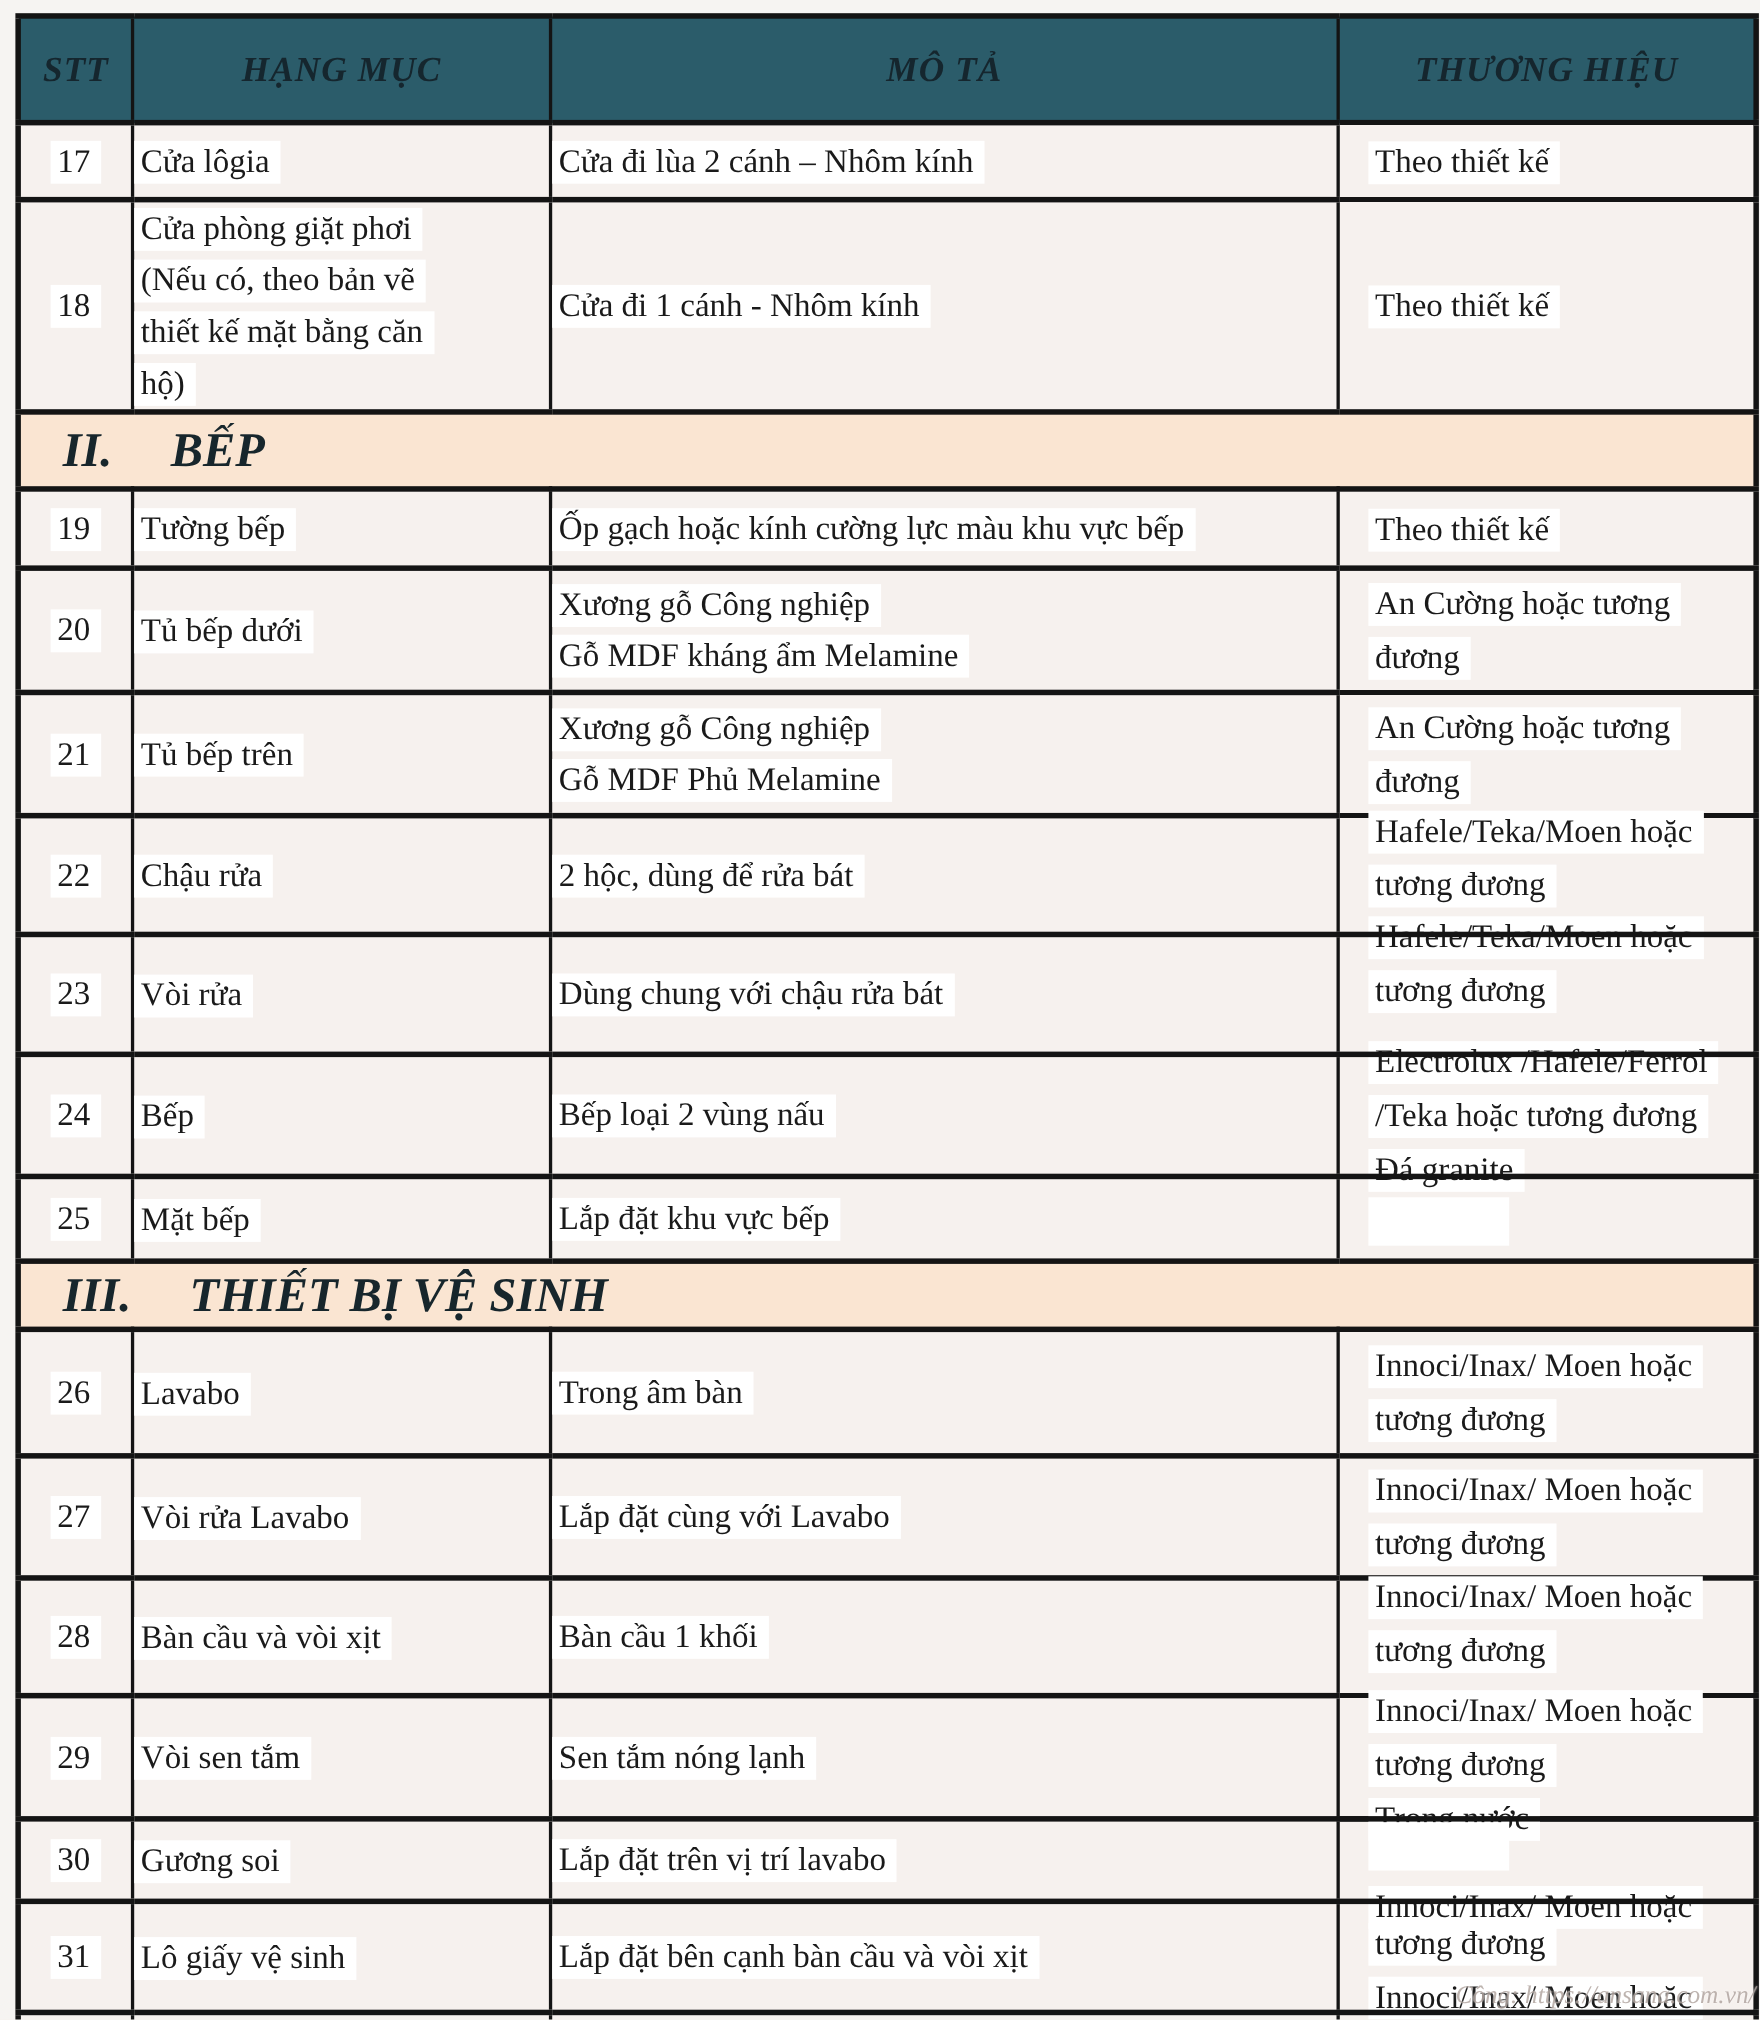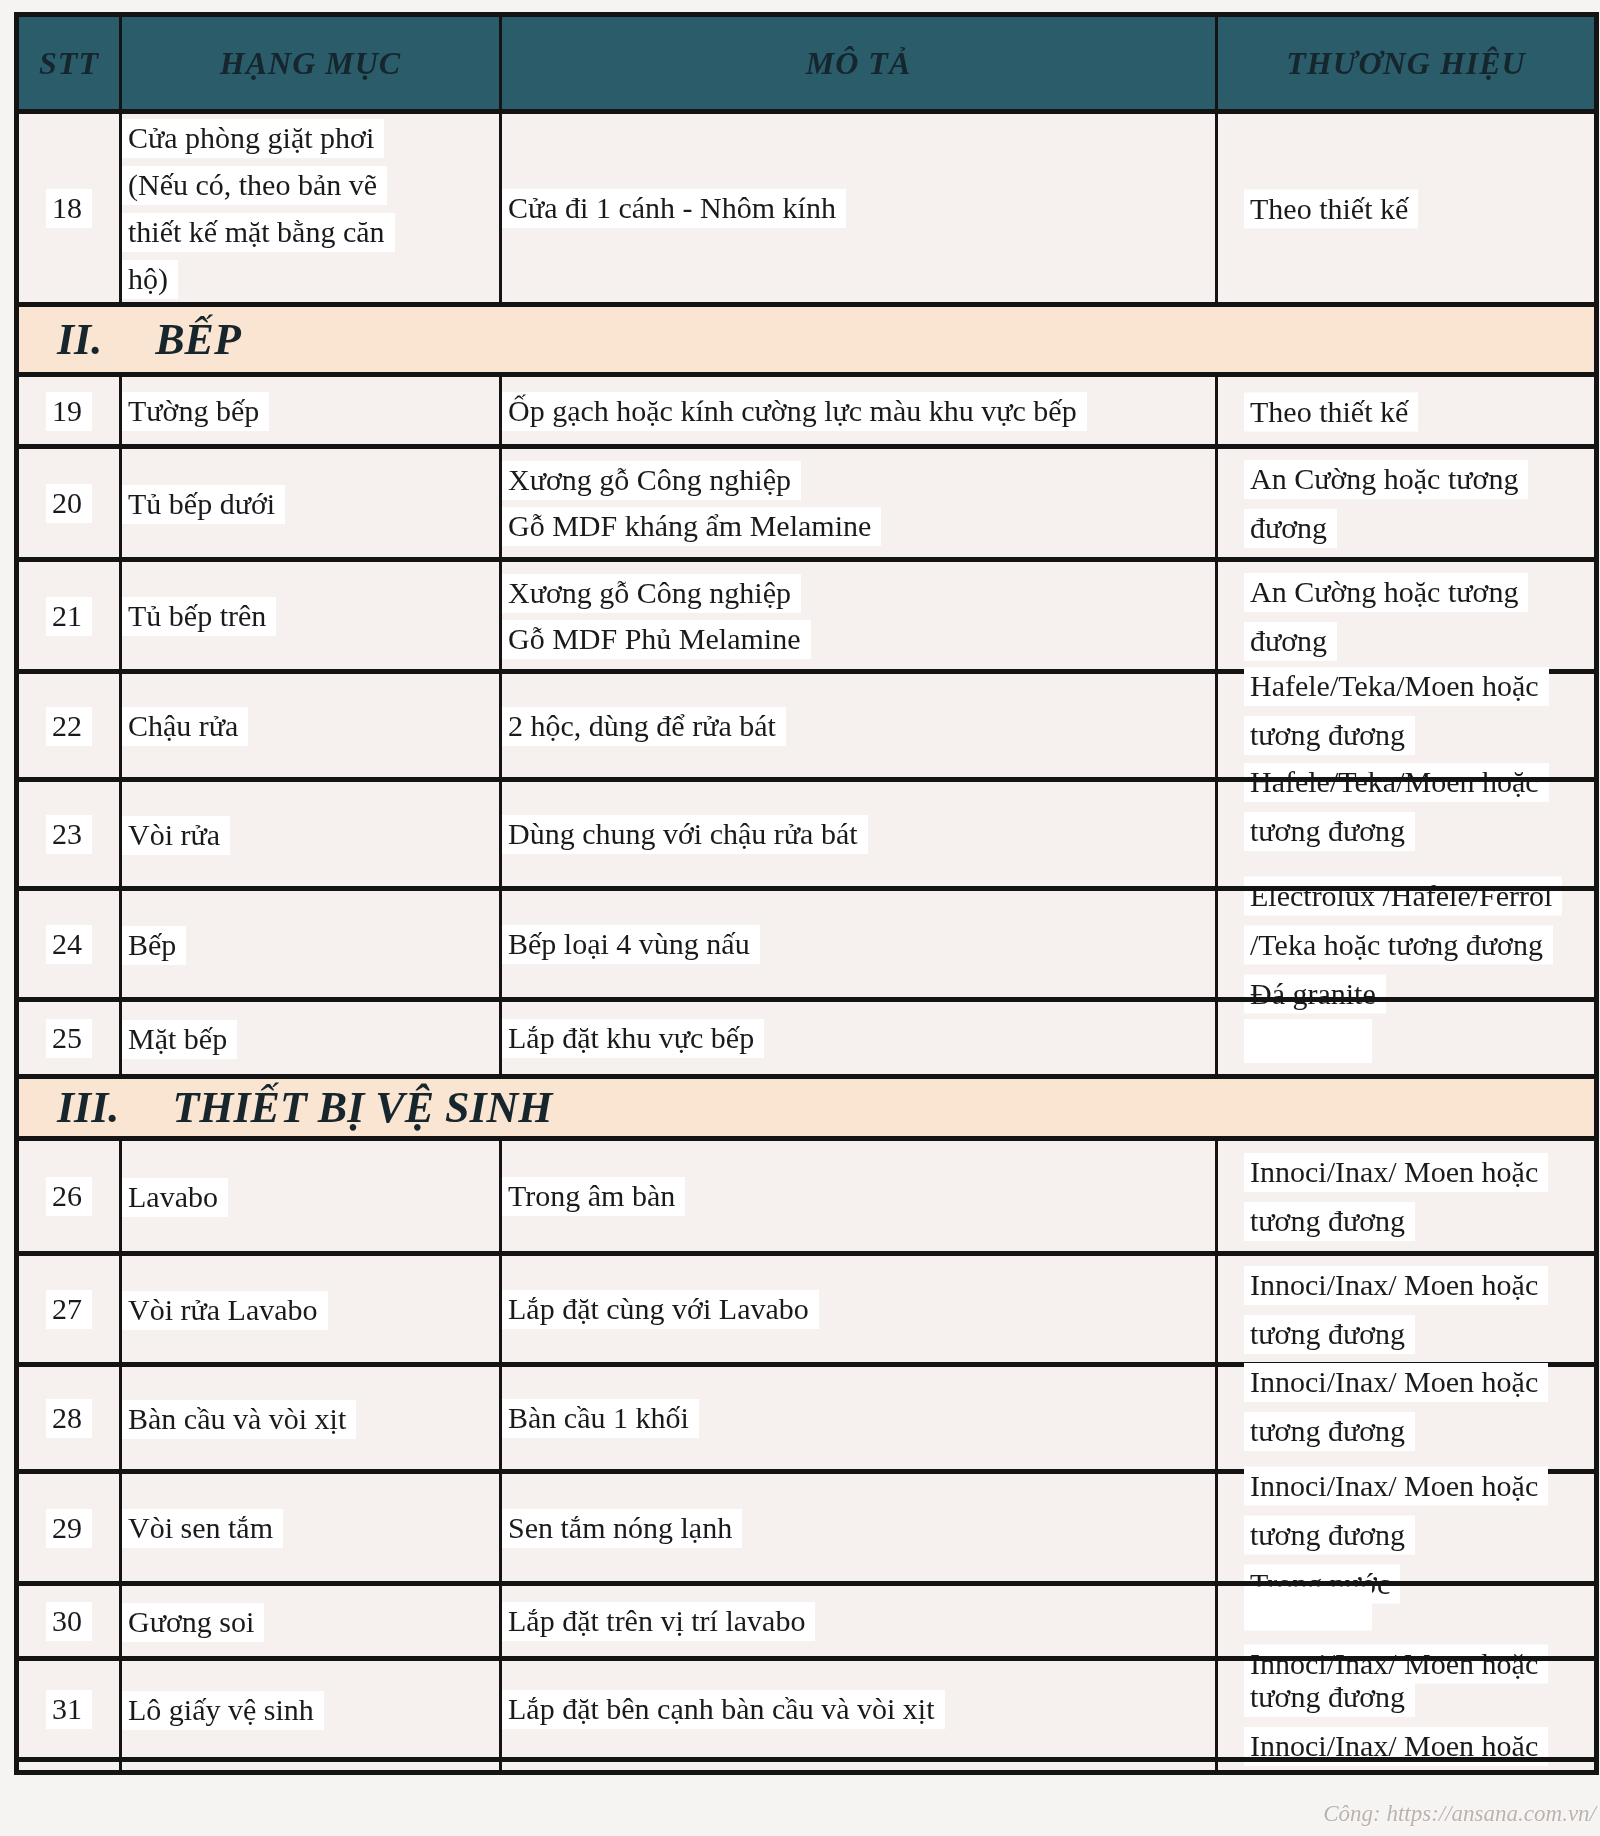--- a/index.html
+++ b/index.html
@@ -105,20 +105,28 @@
   <thead>
     <tr>
       <th>STT</th>
       <th>HẠNG MỤC</th>
       <th>MÔ TẢ</th>
       <th>THƯƠNG HIỆU</th>
     </tr>
   </thead>
   <tbody>
 
+    <tr id="r17">
+      <td class="c-stt"><span class="hl">17</span></td>
+      <td class="c-cat"><span class="hl">Cửa lôgia</span></td>
+      <td class="c-desc"><span class="hl">Cửa đi lùa 2 cánh – Nhôm kính</span></td>
+      <td class="c-brand">
+          <div class="bw"><span class="hl">Theo thiết kế</span></div>
+        </td>
+    </tr>
 
     <tr id="r18">
       <td class="c-stt"><span class="hl">18</span></td>
       <td class="c-cat"><span class="hl">Cửa phòng giặt phơi
 (Nếu có, theo bản vẽ
 thiết kế mặt bằng căn
 hộ)</span></td>
       <td class="c-desc"><span class="hl">Cửa đi 1 cánh - Nhôm kính</span></td>
       <td class="c-brand">
           <div class="bw"><span class="hl">Theo thiết kế</span></div>
@@ -179,21 +187,21 @@
       <td class="c-desc"><span class="hl">Dùng chung với chậu rửa bát</span></td>
       <td class="c-brand">
           <div class="bw"><span class="hl">Hafele/Teka/Moen hoặc
 tương đương</span></div>
         </td>
     </tr>
 
     <tr id="r24">
       <td class="c-stt"><span class="hl">24</span></td>
       <td class="c-cat"><span class="hl">Bếp</span></td>
-      <td class="c-desc"><span class="hl">Bếp loại 4 vùng nấu</span></td>
+      <td class="c-desc"><span class="hl">Bếp loại 2 vùng nấu</span></td>
       <td class="c-brand">
           <div class="bw"><span class="hl">Electrolux /Hafele/Ferrol
 /Teka hoặc tương đương
 Đá granite</span></div>
         </td>
     </tr>
 
     <tr id="r25">
       <td class="c-stt"><span class="hl">25</span></td>
       <td class="c-cat"><span class="hl">Mặt bếp</span></td>

